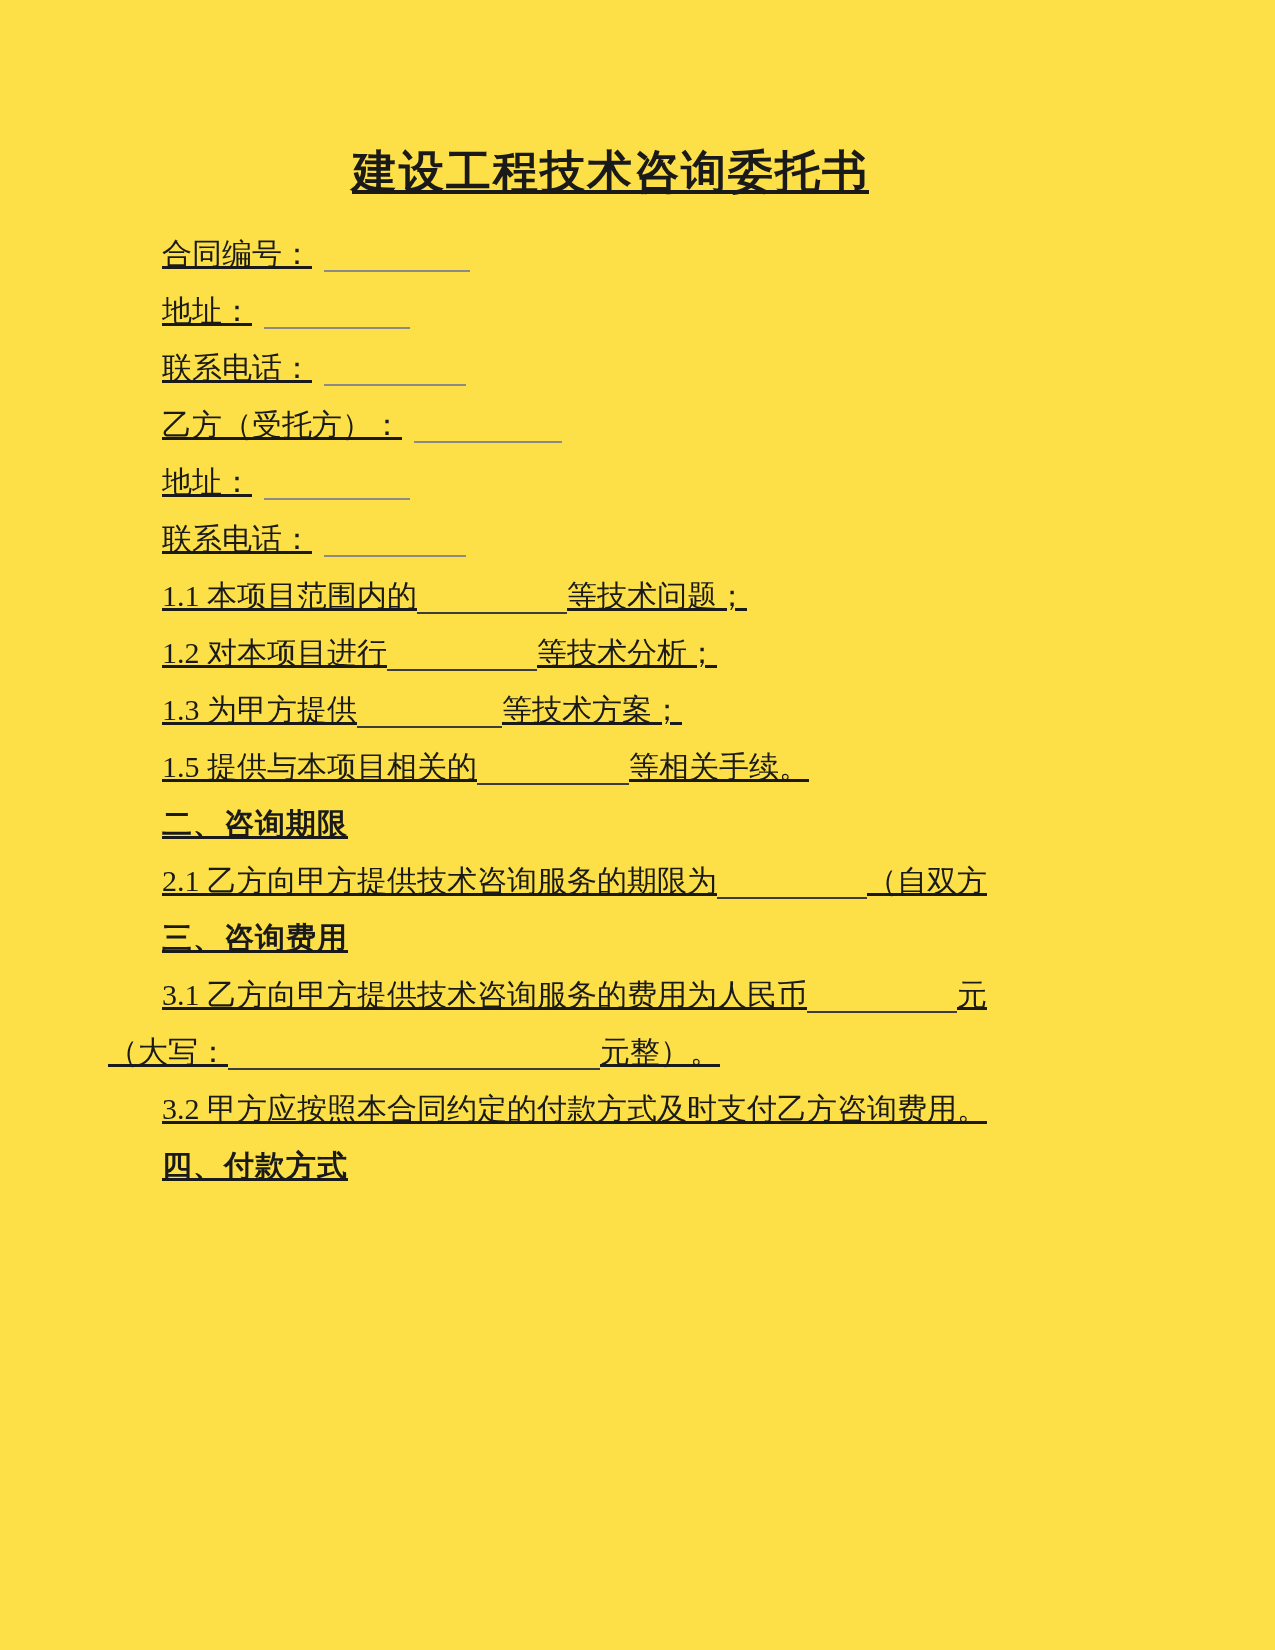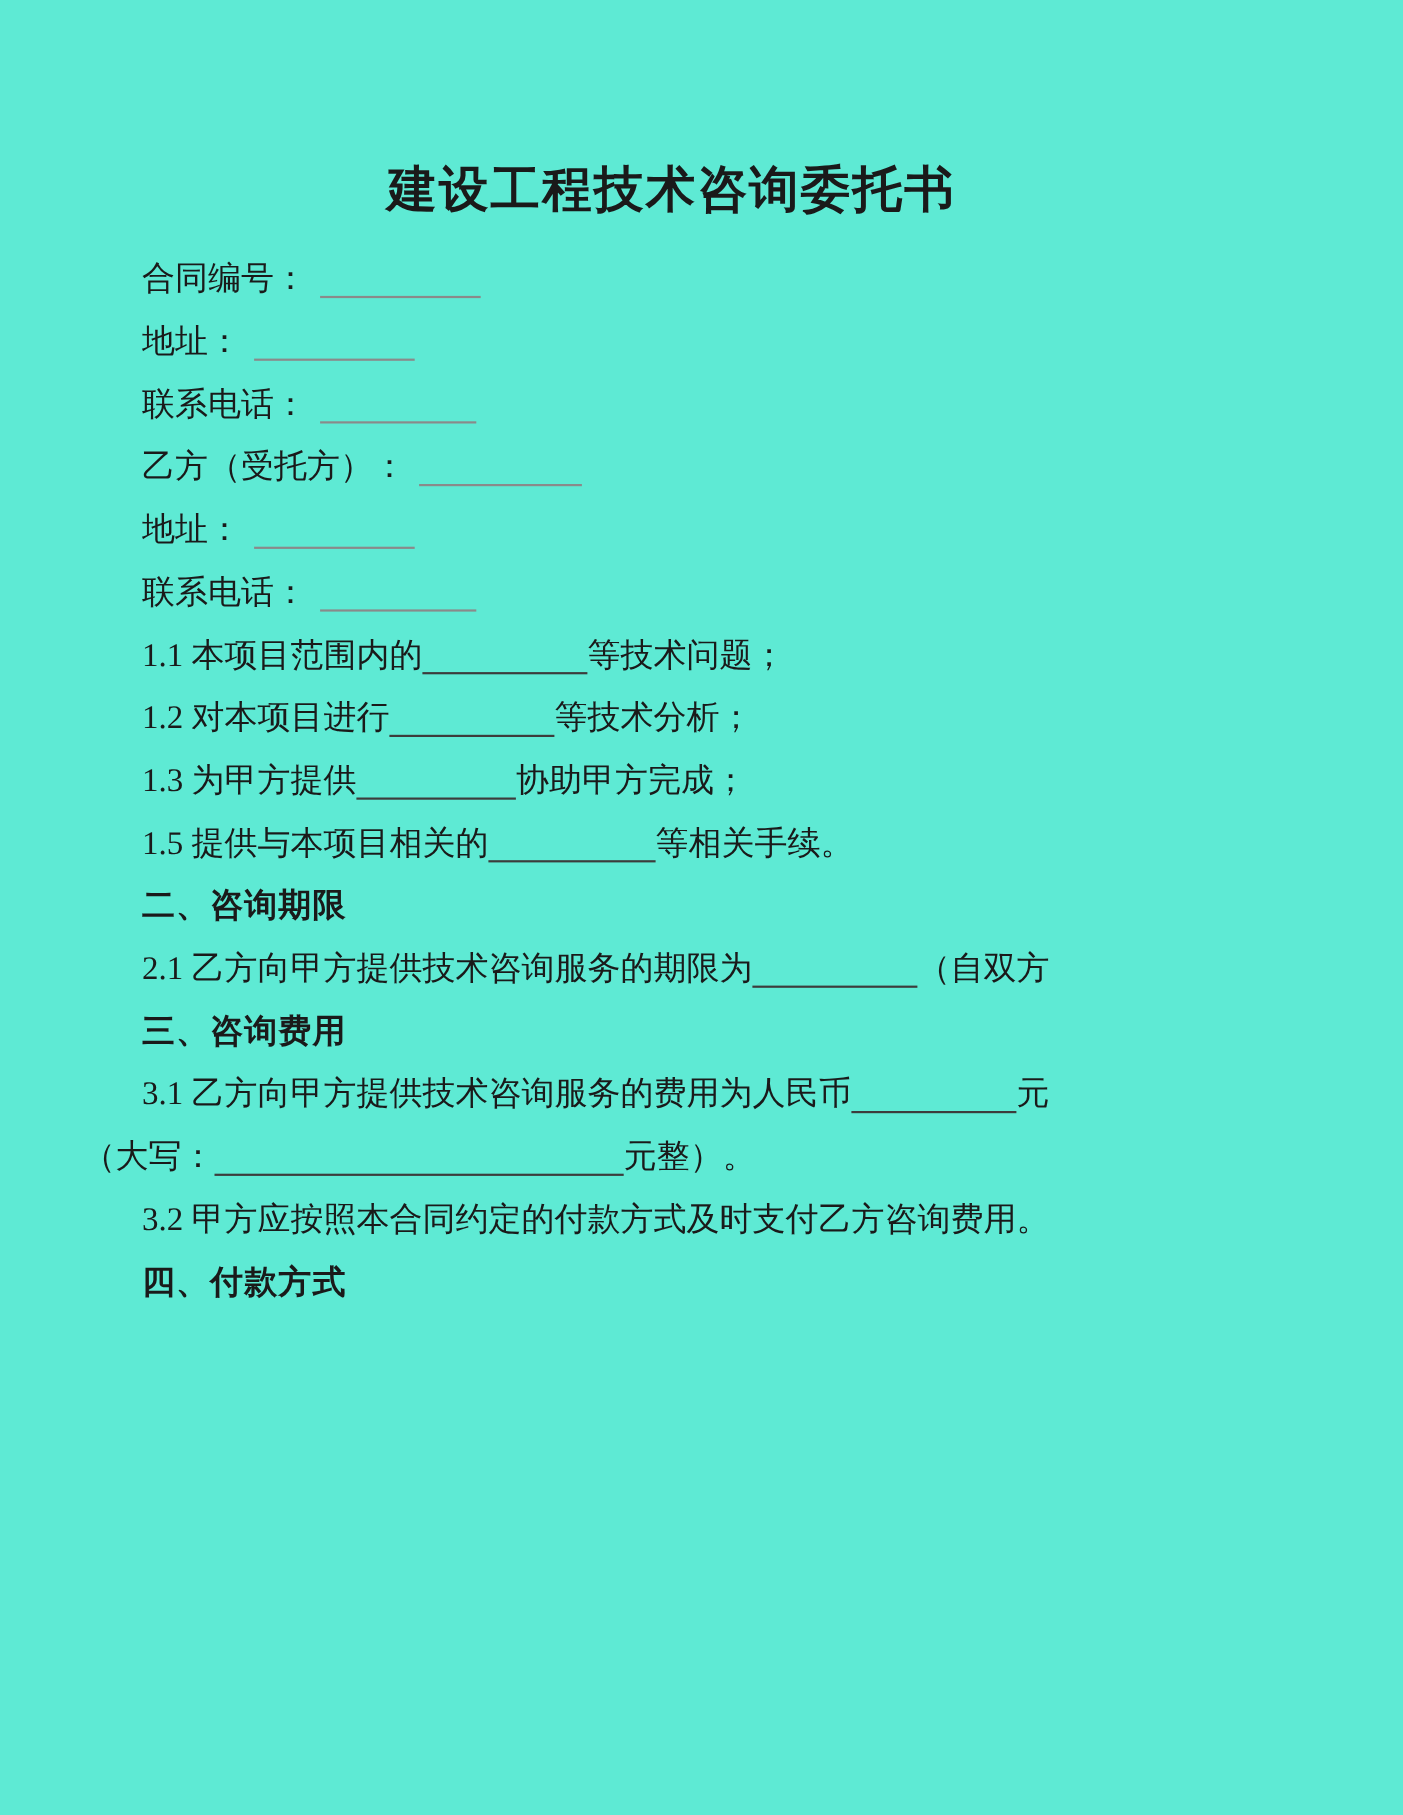--- a/index.html
+++ b/index.html
@@ -15,21 +15,21 @@
     margin: 140px 54px 0 0;
     text-align: center;
     font-size: 45px;
     line-height: 64px;
     font-weight: 700;
     letter-spacing: 2px;
     font-family: "Liberation Serif", "DejaVu Serif", serif;
   }
   .doc-body {
     margin-top: 21px;
-    padding-left: 75px;
+    padding-left: 108px;
     font-size: 30px;
     line-height: 57px;
   }
   .line {
     white-space: nowrap;
     padding-left: 54px;
   }
   .line.cont { padding-left: 0; }
   .line.heading {
     font-family: "Liberation Sans", "DejaVu Sans", sans-serif;
@@ -43,32 +43,32 @@
     vertical-align: -8px;
   }
   .line.field .blank {
     margin-left: 12px;
     border-bottom-color: var(--field-blank-color, #8a8a8a);
   }
 </style>
 </head>
 <body>
 
-<div class="page" style="color: rgb(26, 26, 26); background: #5eead4; --field-blank-color: #8a8a8a; --body-blank-color: #3c3c3c;">
+<div class="page" style="color: rgb(26, 26, 26); background: #fde047; text-decoration: underline; --field-blank-color: #8a8a8a; --body-blank-color: #3c3c3c;">
   <h1 class="doc-title">建设工程技术咨询委托书</h1>
   <div class="doc-body" id="doc-body">
       <div class="line field"><span class="seg">合同编号：</span><span class="blank" style="width: 146px;"></span></div>
       <div class="line field"><span class="seg">地址：</span><span class="blank" style="width: 146px;"></span></div>
       <div class="line field"><span class="seg">联系电话：</span><span class="blank" style="width: 142px;"></span></div>
       <div class="line field"><span class="seg">乙方（受托方）：</span><span class="blank" style="width: 148px;"></span></div>
       <div class="line field"><span class="seg">地址：</span><span class="blank" style="width: 146px;"></span></div>
       <div class="line field"><span class="seg">联系电话：</span><span class="blank" style="width: 142px;"></span></div>
       <div class="line text"><span class="seg">1.1 本项目范围内的</span><span class="blank" style="width: 150px;"></span><span class="seg">等技术问题；</span></div>
       <div class="line text"><span class="seg">1.2 对本项目进行</span><span class="blank" style="width: 150px;"></span><span class="seg">等技术分析；</span></div>
-      <div class="line text"><span class="seg">1.3 为甲方提供</span><span class="blank" style="width: 145px;"></span><span class="seg">协助甲方完成；</span></div>
+      <div class="line text"><span class="seg">1.3 为甲方提供</span><span class="blank" style="width: 145px;"></span><span class="seg">等技术方案；</span></div>
       <div class="line text"><span class="seg">1.5 提供与本项目相关的</span><span class="blank" style="width: 152px;"></span><span class="seg">等相关手续。</span></div>
       <div class="line heading"><span class="seg">二、咨询期限</span></div>
       <div class="line text"><span class="seg">2.1 乙方向甲方提供技术咨询服务的期限为</span><span class="blank" style="width: 150px;"></span><span class="seg">（自双方</span></div>
       <div class="line heading"><span class="seg">三、咨询费用</span></div>
       <div class="line text"><span class="seg">3.1 乙方向甲方提供技术咨询服务的费用为人民币</span><span class="blank" style="width: 150px;"></span><span class="seg">元</span></div>
       <div class="line cont"><span class="seg">（大写：</span><span class="blank" style="width: 372px;"></span><span class="seg">元整）。</span></div>
       <div class="line text"><span class="seg">3.2 甲方应按照本合同约定的付款方式及时支付乙方咨询费用。</span></div>
       <div class="line heading"><span class="seg">四、付款方式</span></div>
     </div>
 </div>

